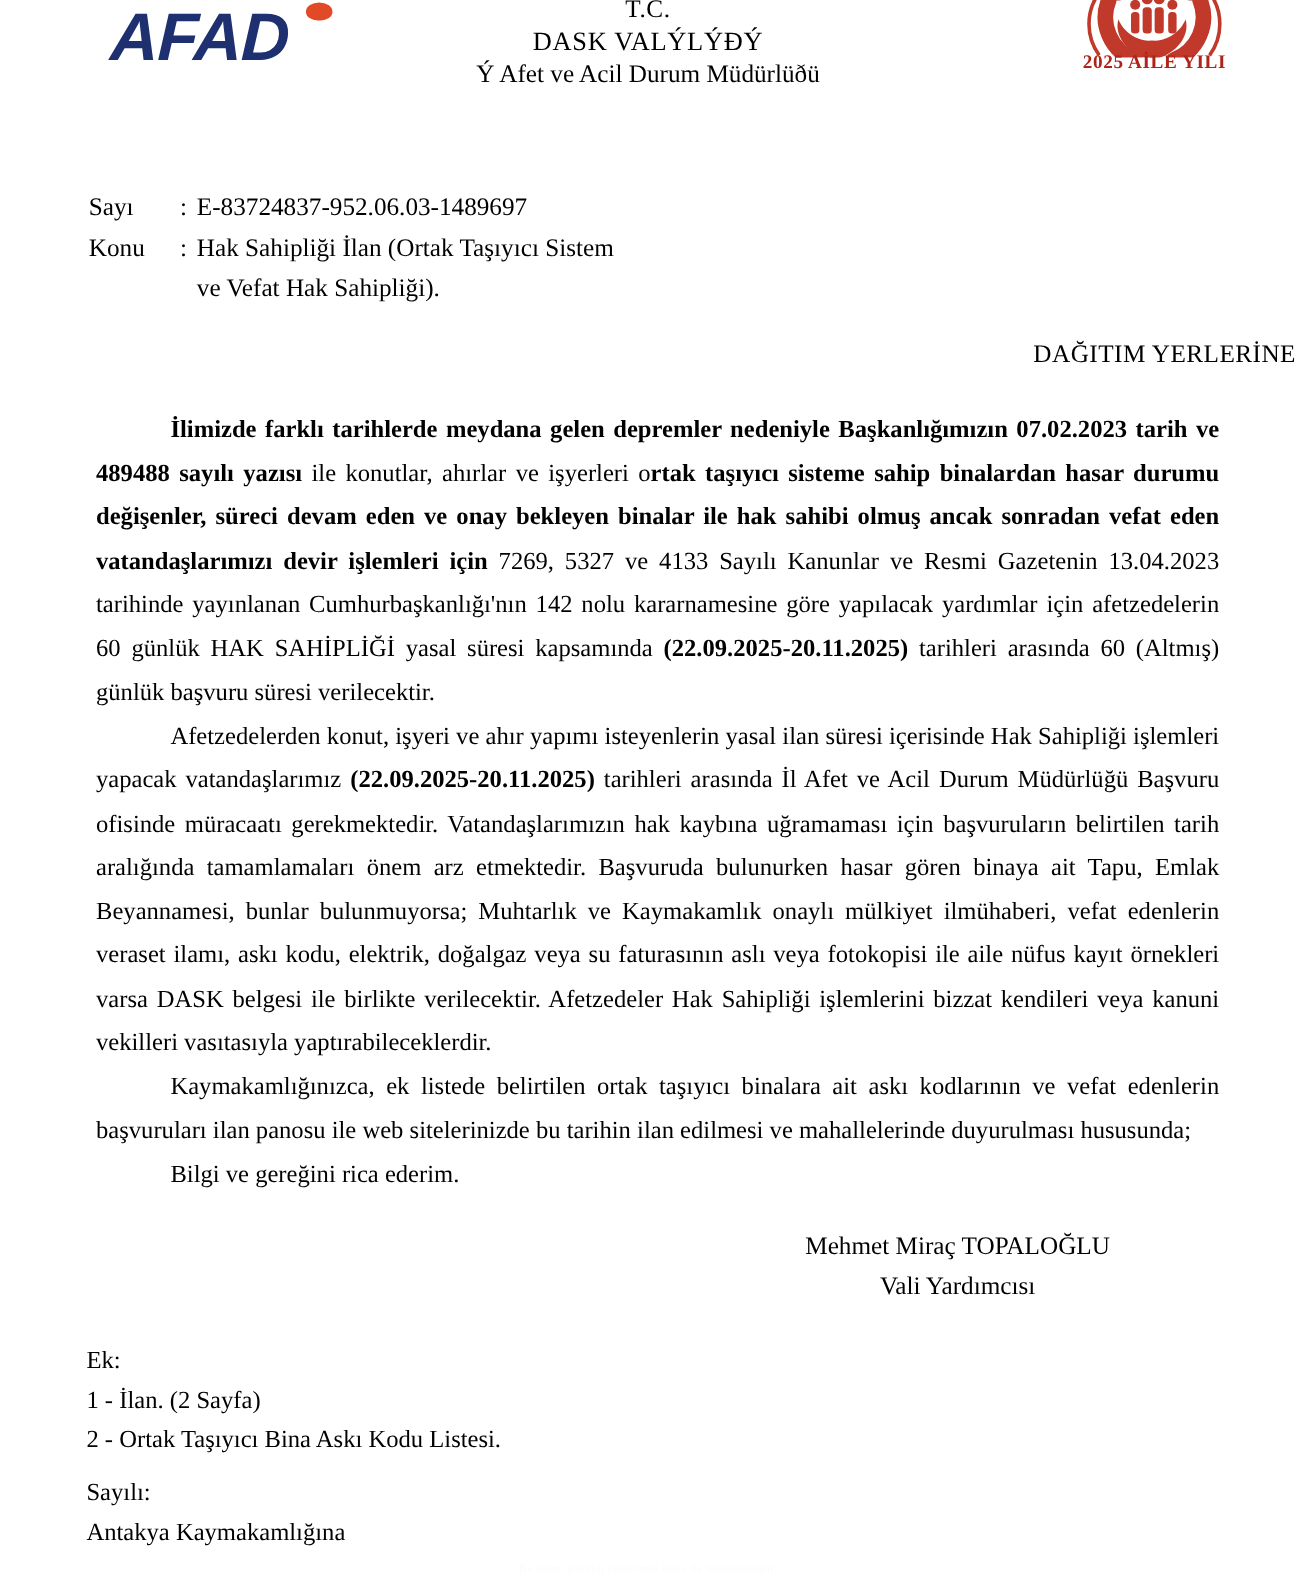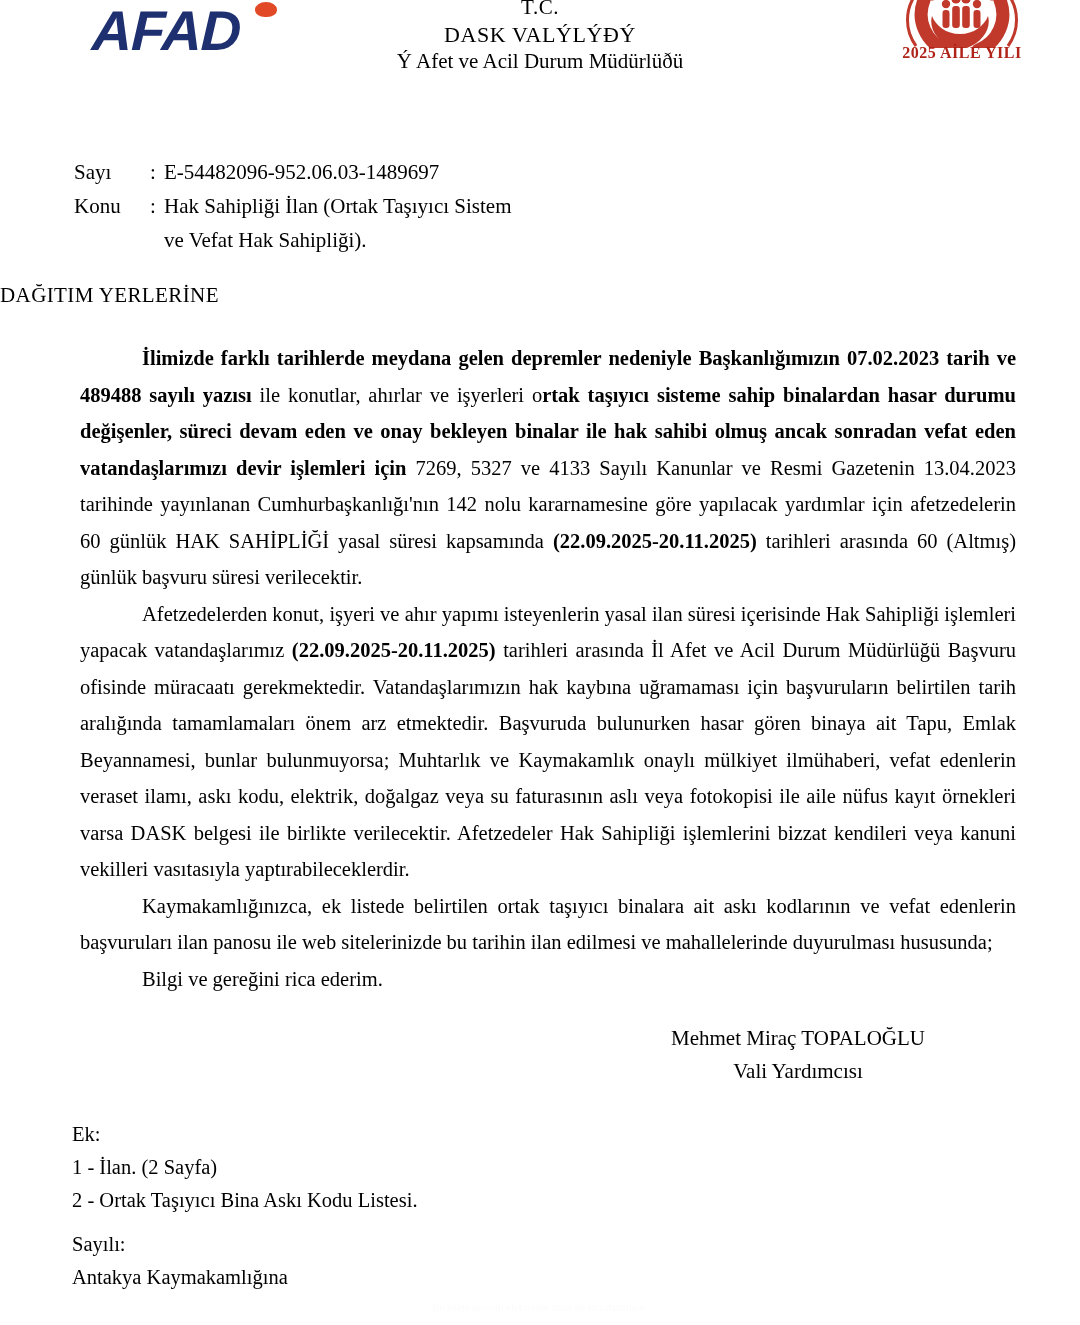--- a/index.html
+++ b/index.html
@@ -122,21 +122,21 @@
   .meta-cont {
     padding-left: 90px;
   }
 
   
   .recipient {
     position: absolute;
     left: 0;
     top: 283px;
     width: 1080px;
-    text-align: left;
+    text-align: right;
     font-size: 21px;
     letter-spacing: 0.4px;
   }
 
   
   .body-text {
     position: absolute;
     left: 80px;
     top: 340px;
     width: 936px;
@@ -239,21 +239,21 @@
         </g>
       </svg>
       <div class="aile-caption">2025 AİLE YILI</div>
     </div>
   </div>
 
   <div class="meta">
     <div class="meta-row">
       <span class="meta-label">Sayı</span>
       <span class="meta-colon">:</span>
-      <span class="meta-value">E-54482096-952.06.03-1489697</span>
+      <span class="meta-value">E-83724837-952.06.03-1489697</span>
     </div>
     <div class="meta-row">
       <span class="meta-label">Konu</span>
       <span class="meta-colon">:</span>
       <span class="meta-value">Hak Sahipliği İlan (Ortak Taşıyıcı Sistem</span>
     </div>
     <div class="meta-cont">ve Vefat Hak Sahipliği).</div>
   </div>
 
   <div class="recipient">DAĞITIM YERLERİNE</div>

